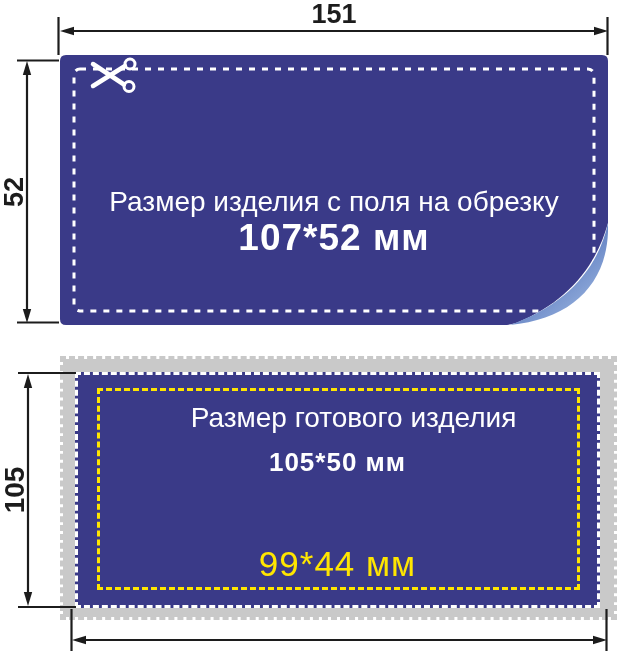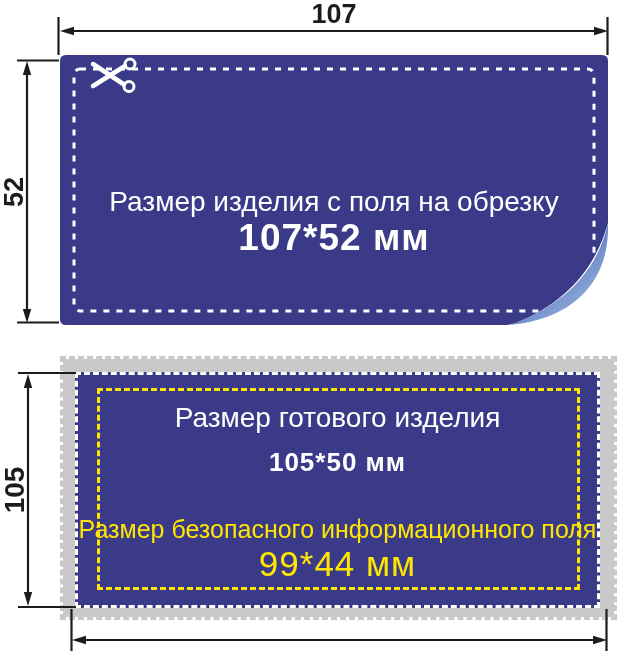--- a/index.html
+++ b/index.html
@@ -33,21 +33,21 @@
   .safe-area{
     left:97px;top:388px;width:483px;height:202px;box-sizing:border-box;
     border:3px dashed #ffe600;
   }
 </style>
 </head>
 <body>
 
 <div class="stage">
 
-  <div class="abs centered dim-label card-text" style="top:0px;height:28px;">107</div>
+  <div class="abs centered dim-label card-text" style="top:0px;height:28px;">151</div>
 
   <svg class="abs" style="left:60px;top:55px;" width="548" height="270" viewBox="0 0 548 270">
     <defs>
       <linearGradient id="curlGrad" x1="0%" y1="0%" x2="85%" y2="100%">
         <stop offset="0%" stop-color="#47629f"></stop>
         <stop offset="45%" stop-color="#5e7dc0"></stop>
         <stop offset="100%" stop-color="#a3bce4"></stop>
       </linearGradient>
     </defs>
     <path d="M6,0 H542 Q548,0 548,6 V168 C536,212 506,248 456,268 Q450,270 444,270 H6 Q0,270 0,264 V6 Q0,0 6,0 Z" fill="#3a3a88"></path>
@@ -63,23 +63,22 @@
 
   <div class="abs centered white-text card-text caption" style="top:186px;height:32px;">Размер изделия с поля на обрезку</div>
   <div class="abs centered white-text card-text size-val" style="top:216px;height:44px;">107*52 мм</div>
 
   <div class="abs centered dim-label vlabel" style="left:-10px;top:172px;width:48px;height:40px;">52</div>
 
   <div class="abs gray-mat"></div>
   <div class="abs finished-card"></div>
   <div class="abs safe-area"></div>
 
-  <div class="abs centered white-text card2-text caption" style="top:402px;height:32px;">Размер готового изделия</div>
+  <div class="abs centered white-text card2-text caption" style="top:402px;height:32px;padding-left:16px;">Размер готового изделия</div>
   <div class="abs centered white-text card2-text size-val2" style="top:440px;height:44px;">105*50 мм</div>
-  <div class="abs centered yellow-text card2-text caption-sm" style="top:514px;height:30px;">Размер безопасного информационного поля</div>
   <div class="abs centered yellow-text card2-text size-val3" style="top:544px;height:40px;">99*44 мм</div>
 
   <div class="abs centered dim-label vlabel" style="left:-9px;top:470px;width:48px;height:40px;font-size:28px;">105</div>
 
   <div class="abs centered dim-label" style="left:60px;top:641px;width:557px;height:27px;font-size:28px;margin-top:35px;">50</div>
 
   <svg class="overlay" width="620" height="668" viewBox="0 0 620 668">
     <g stroke="#1c1c1c" stroke-width="2.2" fill="#1c1c1c">
 
       <g>

